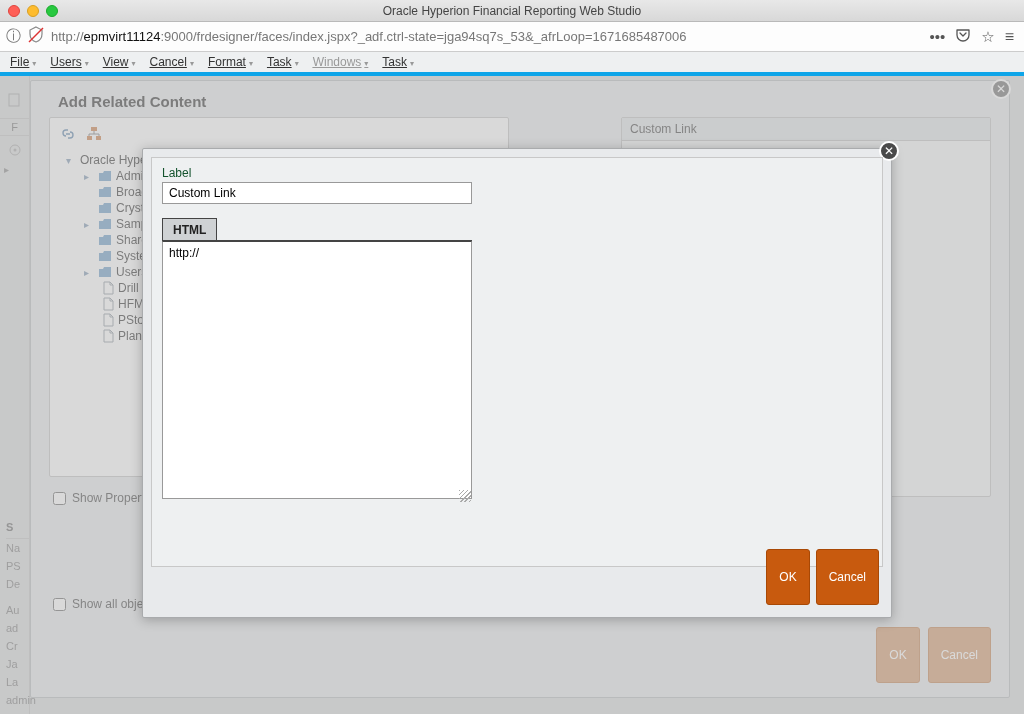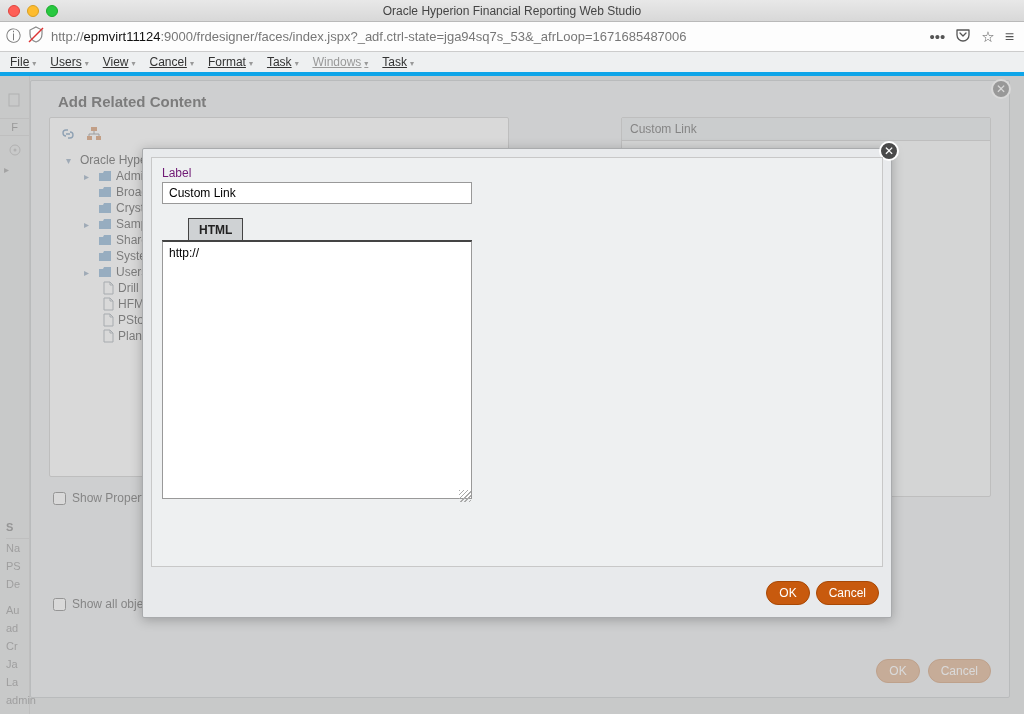--- a/index.html
+++ b/index.html
@@ -60,35 +60,35 @@
   .tree .arrow.right::before { content:"▸";}
   .tree .fold { width:14px; height:12px; display:inline-block;}
   .tree .doc { width:12px; height:14px; display:inline-block;}
   
   .cb-row { display:flex; align-items:center; gap:6px; font-size:12px; color:#555; position:absolute; left:4px;}
   .cb-row input { width:13px; height:13px;}
   #cb-props { top:374px;}
   #cb-allobj { top:480px;}
   
   .modal1-footer { position:absolute; right:18px; bottom:14px; display:flex; gap:8px;}
-  .btn { padding:4px 12px; font-size:12px; border-radius:12px; cursor:pointer; border:1px solid;}
+  .btn { padding:20px 12px; font-size:12px; border-radius:3px; cursor:pointer; border:1px solid;}
   .btn.orange { background:#d08a5a; border-color:#b8713f; color:#fff;}
   .btn.orange.soft { background:#d9a57d; border-color:#c88e63; color:#fff;}
   .btn.orange.solid { background:#c85a0e; border-color:#a84805; color:#fff;}
   
   
   .dim2 { position:absolute; inset:0; top:76px; background:rgba(180,180,180,0.5);}
   .modal2 { position:absolute; left:142px; top:148px; width:750px; height:470px; background:#e8eaec; border:1px solid #a9abad; border-radius:2px; box-shadow:0 2px 12px rgba(0,0,0,0.25);}
   .modal2-close { position:absolute; right:-8px; top:-8px; width:20px; height:20px; border-radius:50%; background:#4a4a4a; color:#fff; display:flex;align-items:center;justify-content:center; font-size:12px; border:2px solid #fff; cursor:pointer;}
   .modal2-inner { position:absolute; left:8px; top:8px; right:8px; bottom:50px; background:#eef0f1; border:1px solid #c8c8c8; padding:8px 10px;}
   .modal2-title { font-size:14px; font-weight:bold; color:#222; margin-bottom:8px;}
-  .fld-label { font-size:12px; color:#701a75; margin-bottom:2px; display:block;}
+  .fld-label { font-size:12px; color:#14532d; margin-bottom:2px; display:block;}
   .fld-input { width:310px; height:22px; border:1px solid #999; padding:2px 6px; font-size:12px; background:#fff; margin-bottom:14px;}
   .tab-row { display:flex; border-bottom:1px solid #444;}
-  .tab { padding:4px 10px 3px; font-size:12px; font-weight:bold; background:#cfd2d4; border:1px solid #444; border-bottom:none; color:#222;margin-left:26px;}
+  .tab { padding:4px 10px 3px; font-size:12px; font-weight:bold; background:#cfd2d4; border:1px solid #444; border-bottom:none; color:#222;}
   .html-area { width:310px; height:258px; border:1px solid #999; border-top:1px solid #444; background:#fff; padding:4px 6px; font-size:12px; resize:none; font-family:inherit;}
   .html-area-wrap { position:relative; width:310px;}
   .resize-grip { position:absolute; right:1px; bottom:1px; width:12px; height:12px; background:repeating-linear-gradient(135deg,#aaa,#aaa 1px,transparent 1px,transparent 3px);}
   .modal2-footer { position:absolute; right:12px; bottom:12px; display:flex; gap:6px;}
   
   
   .folder-ico { fill:#7ba7cc;}
   .doc-ico { fill:none; stroke:#9aa3ab; stroke-width:1;}
 </style>
 </head>

